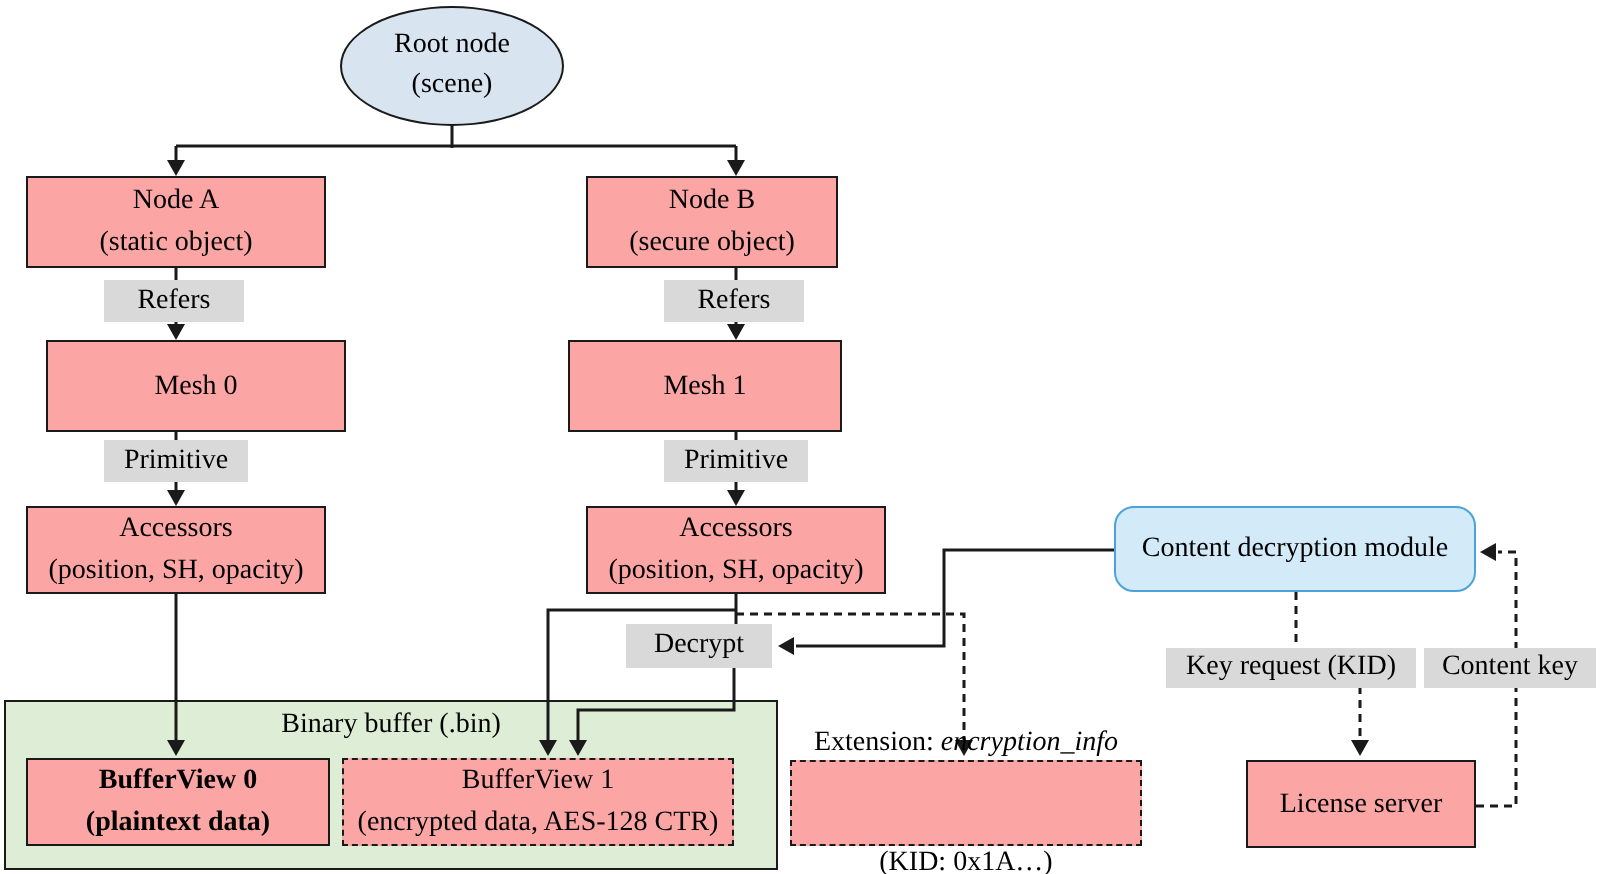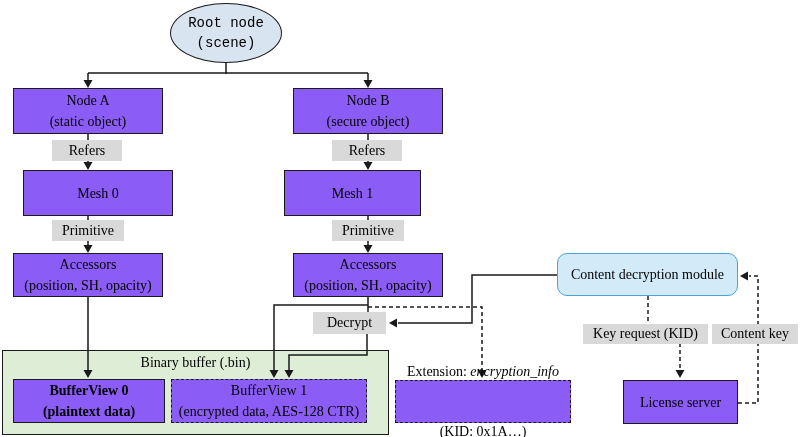--- a/index.html
+++ b/index.html
@@ -12,29 +12,29 @@
     --text-color:#000000;
   }
   html,body{margin:0;padding:0;background:#ffffff;}
   #stage{
     position:relative;width:800px;height:437px;background:#ffffff;
     font-family:"Liberation Serif","DejaVu Serif",serif;
     color:var(--text-color);overflow:hidden;
   }
   .abs{position:absolute;box-sizing:border-box;}
   .box{
-    background:#8b5cf6;border:1.6px solid var(--line-color);
+    background:#fca5a5;border:1.6px solid var(--line-color);
     display:flex;flex-direction:column;align-items:center;justify-content:center;
     text-align:center;font-size:14px;line-height:1.5;z-index:2;
   }
   .box span{white-space:nowrap;}
   .ellipse{
     background:var(--root-node-fill);border:1.6px solid var(--line-color);
     border-radius:50%;display:flex;flex-direction:column;align-items:center;justify-content:center;
-    text-align:right;font-size:14px;line-height:1.45;z-index:2;font-family:Liberation Mono, monospace;
+    text-align:right;font-size:14px;line-height:1.45;z-index:2;
   }
   .glabel{
     background:var(--gray-label-bg);display:flex;align-items:center;justify-content:center;
     font-size:14px;white-space:nowrap;z-index:2;
   }
   .green-container{
     background:var(--buffer-fill);border:1.8px solid var(--line-color);
     z-index:0;text-align:center;font-size:14px;
   }
   .green-title{position:absolute;top:4px;left:0;right:0;text-align:center;}
@@ -104,21 +104,21 @@
   <div class="abs glabel" style="left:52px;top:140px;width:70px;height:21px;">Refers</div>
   <div class="abs box" style="left:23px;top:170px;width:150px;height:46px;">
     <span>Mesh 0</span>
   </div>
   <div class="abs glabel" style="left:52px;top:220px;width:72px;height:21px;">Primitive</div>
   <div class="abs box" style="left:13px;top:253px;width:150px;height:44px;">
     <span>Accessors</span>
     <span>(position, SH, opacity)</span>
   </div>
 
-  <div class="abs box" style="left:293px;top:88px;width:150px;height:46px;">
+  <div class="abs box" style="left:293px;top:88px;width:126px;height:46px;">
     <span>Node B</span>
     <span>(secure object)</span>
   </div>
   <div class="abs glabel" style="left:332px;top:140px;width:70px;height:21px;">Refers</div>
   <div class="abs box" style="left:284px;top:170px;width:137px;height:46px;">
     <span>Mesh 1</span>
   </div>
   <div class="abs glabel" style="left:332px;top:220px;width:72px;height:21px;">Primitive</div>
   <div class="abs box" style="left:293px;top:253px;width:150px;height:44px;">
     <span>Accessors</span>

